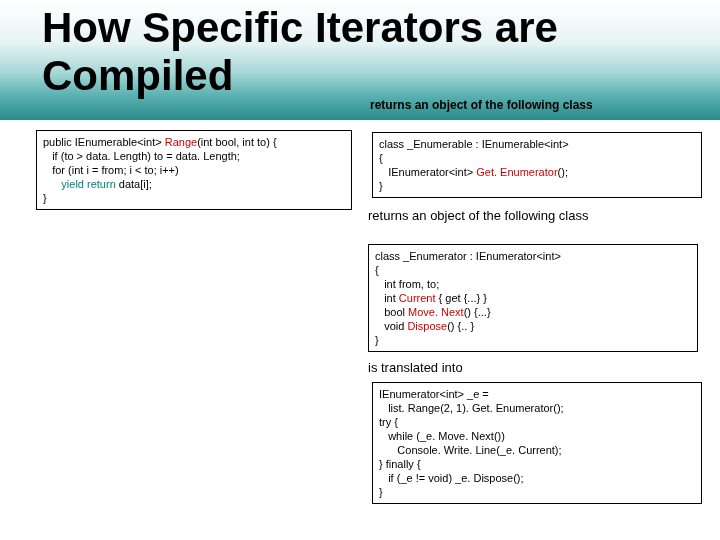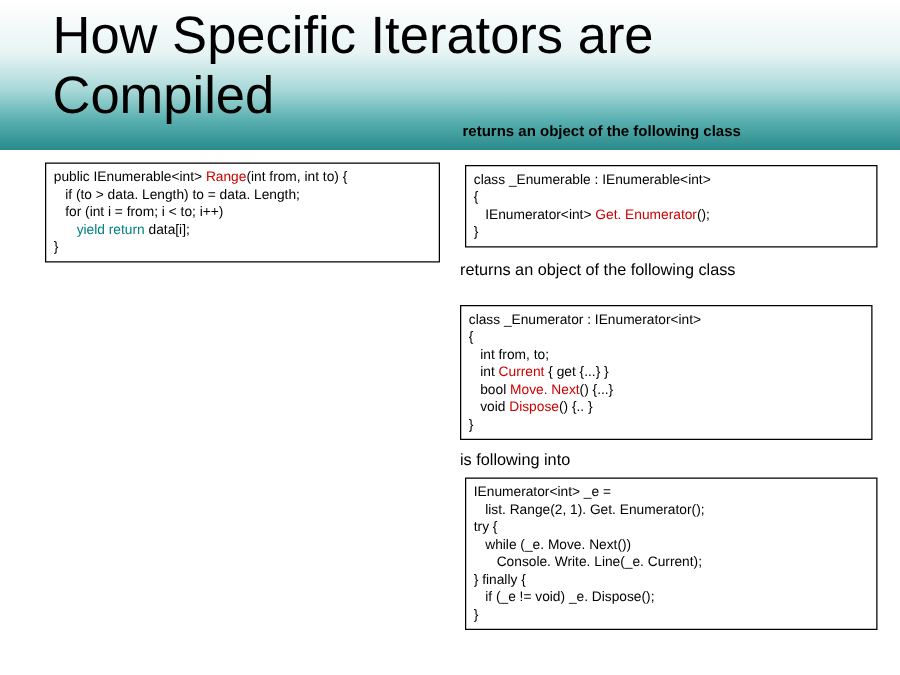--- a/index.html
+++ b/index.html
@@ -1,18 +1,18 @@
 <!DOCTYPE html>
 <html><head>
 <meta charset="utf-8">
 <style>
 html,body{margin:0;padding:0;width:720px;height:540px;font-family:Arial,Helvetica,sans-serif;background:#fff;overflow:hidden}
 .slide{position:relative;width:720px;height:540px}
 .title-bg{position:absolute;left:0;top:0;width:720px;height:120px;background:linear-gradient(180deg,#ffffff 0%,#e8f4f4 35%,#a8d8d8 60%,#5ab0b0 80%,#2a8a8a 100%)}
-.title{position:absolute;left:42px;top:4px;font-size:42px;line-height:48px;color:#000;font-weight:400;white-space:pre-line}
+.title{position:absolute;left:42px;top:4px;font-size:42px;line-height:48px;color:#000;font-weight:700;white-space:pre-line}
 .subtitle-r{position:absolute;left:370px;top:98px;font-size:12px;font-weight:700;color:#000}
 .codebox{border:1px solid #000;background:#fff;font-size:11px;line-height:14px;padding:4px 6px;white-space:pre;font-family:Arial}
 .cb1{position:absolute;left:36px;top:130px;width:302px}
 .cb2{position:absolute;left:372px;top:132px;width:316px}
 .rt2{position:absolute;left:368px;top:208px;font-size:13px;line-height:16px;width:330px}
 .cb3{position:absolute;left:368px;top:244px;width:316px}
 .cb4{position:absolute;left:36px;top:342px;width:302px}
 .rt3{position:absolute;left:368px;top:360px;font-size:13px;line-height:16px}
 .cb5{position:absolute;left:372px;top:382px;width:316px}
 .kw-red{color:#cc0000;font-weight:400}
@@ -21,21 +21,21 @@
 .b{font-weight:700}
 </style>
 </head>
 <body>
 <div class="slide">
   <div class="title-bg"></div>
   <div class="title">How Specific Iterators are
 Compiled</div>
   <div class="subtitle-r b">returns an object of the following class</div>
 
-  <div class="codebox cb1"><span class="plain">public </span><span>IEnumerable&lt;int&gt;</span><span class="plain"> </span><span class="kw-red">Range</span><span class="plain">(int from, int to) {</span>
+  <div class="codebox cb1"><span class="plain">public </span><span>IEnumerable&lt;int&gt;</span><span class="plain"> </span><span class="kw-red">Range</span><span class="plain">(int bool, int to) {</span>
 <span class="plain">   if (to &gt; data. Length) to = data. Length;</span>
 <span class="plain">   for (int i = from; i &lt; to; i++)</span>
 <span class="plain">      </span><span class="kw-teal">yield return</span><span class="plain"> data[i];</span>
 <span class="plain">}</span></div>
 
   <div class="codebox cb2"><span class="plain">class _Enumerable : IEnumerable&lt;int&gt;</span>
 <span class="plain">{</span>
 <span class="plain">   </span><span>IEnumerator&lt;int&gt;</span><span class="plain"> </span><span class="kw-red">Get. Enumerator</span><span class="plain">();</span>
 <span class="plain">}</span></div>
 
@@ -43,21 +43,21 @@
 
   <div class="codebox cb3"><span class="plain">class _Enumerator : IEnumerator&lt;int&gt;</span>
 <span class="plain">{</span>
 <span class="plain">   int from, to;</span>
 <span class="plain">   int </span><span class="kw-red">Current</span><span class="plain"> { get {...} }</span>
 <span class="plain">   bool </span><span class="kw-red">Move. Next</span><span class="plain">() {...}</span>
 <span class="plain">   void </span><span class="kw-red">Dispose</span><span class="plain">() {.. }</span>
 <span class="plain">}</span></div>
 
 
-  <div class="rt3">is following into</div>
+  <div class="rt3">is translated into</div>
 
   <div class="codebox cb5"><span>IEnumerator&lt;int&gt;</span><span class="plain"> _e =</span>
 <span class="plain">   list. Range(2, 1). Get. Enumerator();</span>
 <span class="plain">try {</span>
 <span class="plain">   while (_e. Move. Next())</span>
 <span class="plain">      Console. Write. Line(_e. Current);</span>
 <span class="plain">} finally {</span>
 <span class="plain">   if (_e != void) _e. Dispose();</span>
 <span class="plain">}</span></div>
 </div>

